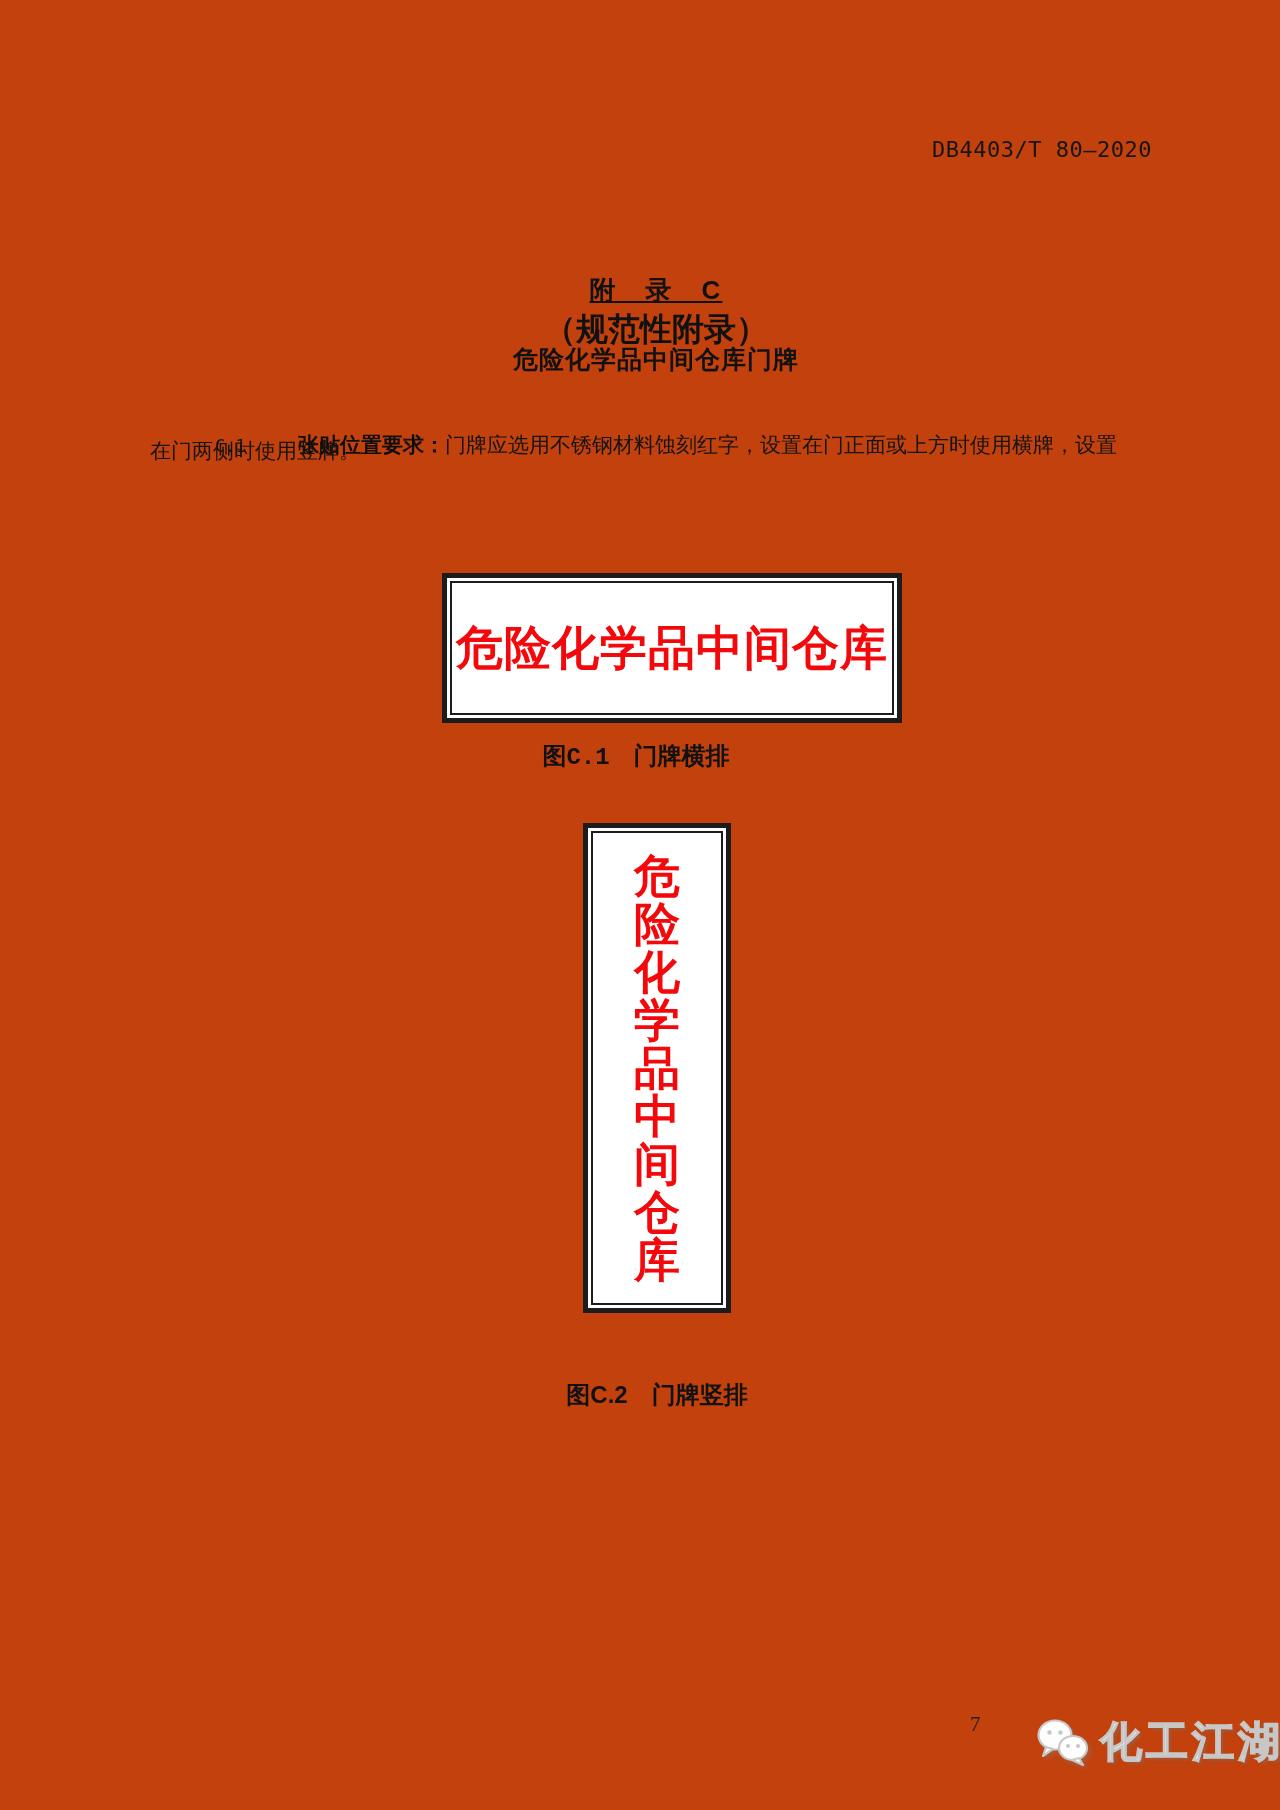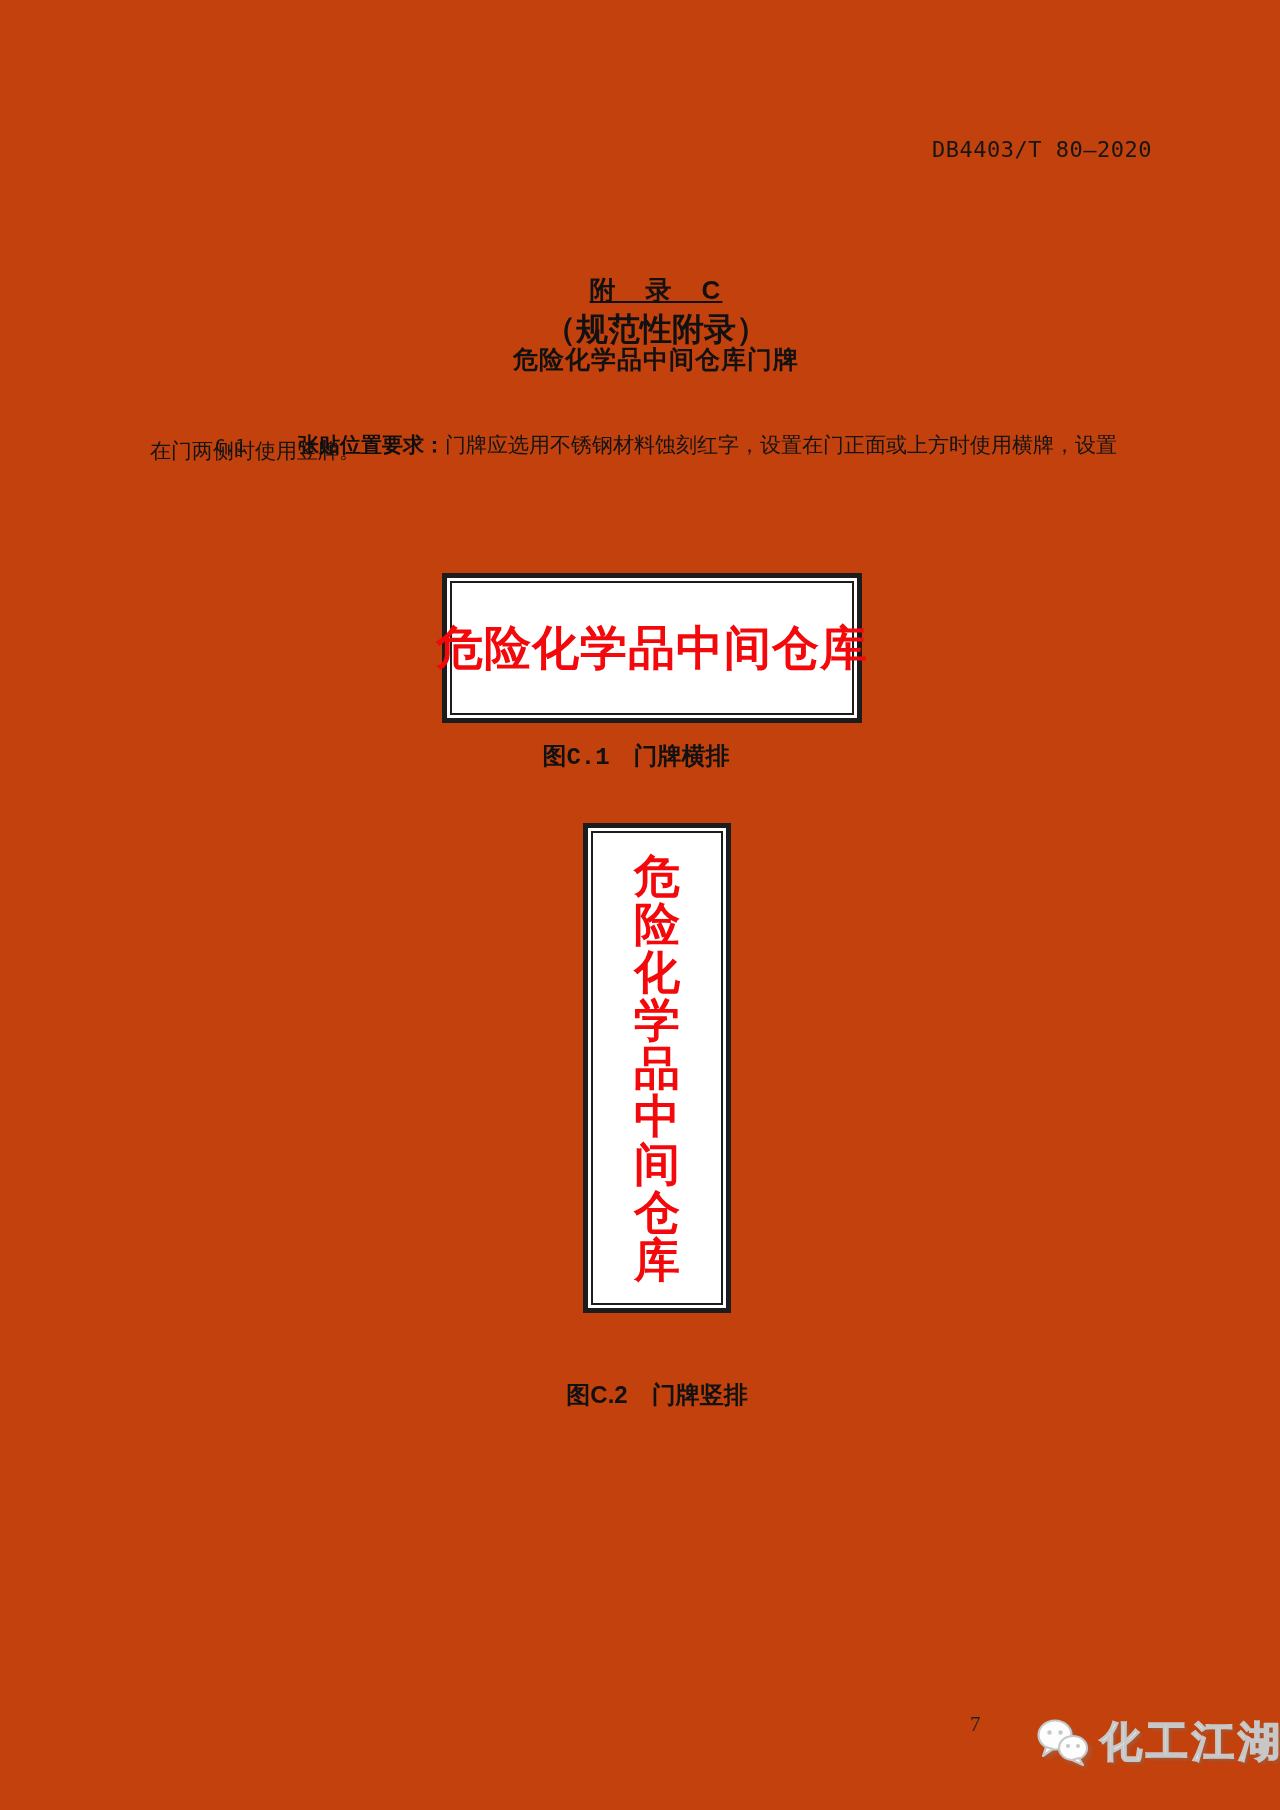--- a/index.html
+++ b/index.html
@@ -38,21 +38,21 @@
   .clabel {
     font-family:"Liberation Sans","DejaVu Sans",sans-serif;
     font-weight:700; color:#0e0e0e;
   }
 
   .plate { position:absolute; border:5px solid var(--border-black,#1c1c1c);
     padding:3px; box-sizing:border-box; background:#fff; }
   .plate-inner { width:100%; height:100%; box-sizing:border-box;
     border:2px solid var(--border-black,#1c1c1c);
     display:flex; align-items:center; justify-content:center; }
-  .plate-h { left:442px; top:573px; width:420px; height:150px; }
+  .plate-h { left:442px; top:573px; width:460px; height:150px; }
   .plate-h-text {
     font-family:"Liberation Sans","DejaVu Sans",sans-serif; font-weight:900;
     font-size:47px; letter-spacing:1px; white-space:nowrap;
     color:var(--plate-red,#f3090b);
   }
   .plate-v { left:583px; top:823px; width:148px; height:490px; }
   .plate-v .plate-inner { flex-direction:column; }
   .plate-v-char {
     font-family:"Liberation Sans","DejaVu Sans",sans-serif; font-weight:900;
     font-size:46px; line-height:48px; color:var(--plate-red,#f3090b);

